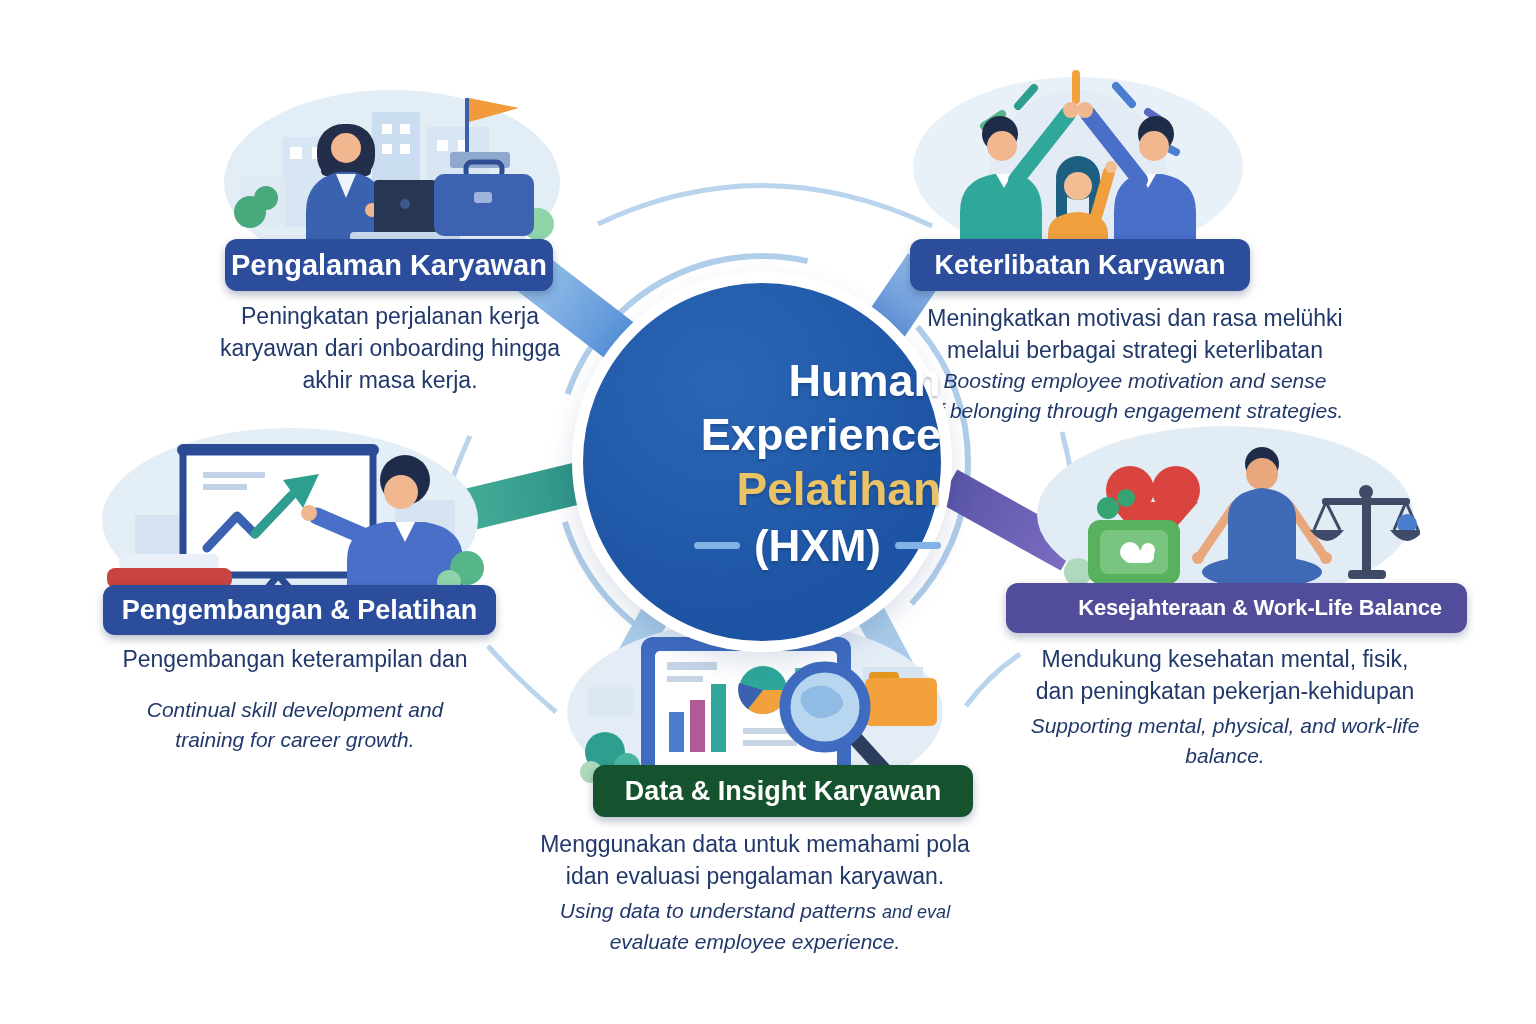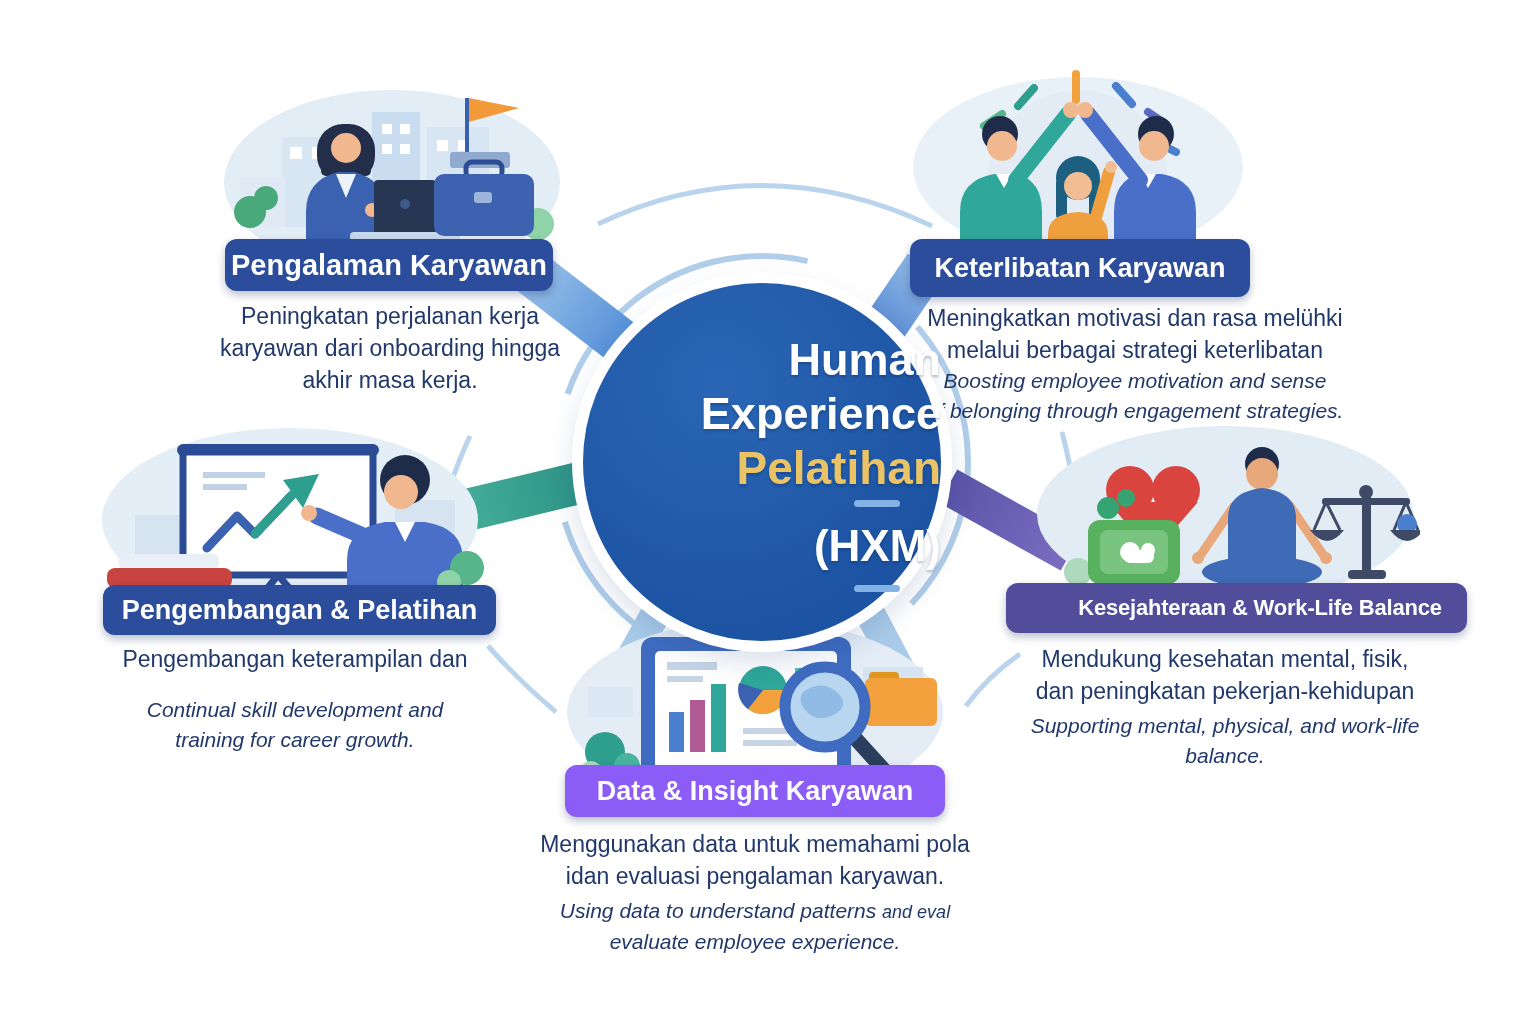--- a/index.html
+++ b/index.html
@@ -6,35 +6,35 @@
   #canvas{position:relative;width:1536px;height:1024px;background:#ffffff;overflow:hidden;
           font-family:"Liberation Sans",sans-serif;}
   #bg{position:absolute;left:0;top:0;}
   .section{position:static;}
   .bubble{position:absolute;}
   .bubble svg{width:100%;height:100%;display:block;}
   .hdr{position:absolute;display:flex;align-items:center;justify-content:center;
        color:#fff;font-weight:bold;border-radius:12px;
        box-shadow:0 4px 9px rgba(23,42,90,.30);white-space:nowrap;}
   .hdr.blue{background:#2b4d9c;}
-  .hdr.purple{background:#8b5cf6;}
+  .hdr.purple{background:#14532d;margin-left:28px;}
   .hdr.indigo{background:#514d9b;padding-left:47px;}
   .txt{position:absolute;text-align:center;color:#21386b;font-size:23px;line-height:32px;}
   .txt .it{font-style:italic;font-size:21px;line-height:30px;}
   .txt .small{font-size:19px;}
   .txt .smaller{font-size:18px;}
   #center{position:absolute;left:572px;top:272px;width:380px;height:380px;border-radius:50%;
           background:radial-gradient(circle at 38% 28%,#2a66b5,#1c53a2 74%);
           border:11px solid #ffffff;box-sizing:border-box;
           display:flex;flex-direction:column;align-items:flex-end;justify-content:center;
           box-shadow:0 12px 26px rgba(25,60,120,.15);}
   .cline{color:#fff;font-weight:bold;font-size:45px;line-height:54px;
          text-shadow:0 2px 3px rgba(10,30,70,.30);}
   .cgold{color:#e9c366;font-size:46px;}
-  .hxmrow{display:flex;align-items:center;gap:14px;margin-top:5px;flex-direction:column;}
+  .hxmrow{display:flex;align-items:center;gap:14px;margin-top:5px;}
   .dash{width:46px;height:7px;border-radius:4px;background:#83b2e6;}
   .hxm{color:#fff;font-weight:bold;font-size:44px;text-shadow:0 2px 3px rgba(10,30,70,.30);}
 </style>
 </head>
 <body>
 
 <div id="canvas">
 
   <svg id="bg" width="1536" height="1024">
     <defs>
@@ -160,21 +160,21 @@
           <circle cx="170" cy="116" r="22" fill="#1d5f80"></circle>
           <rect x="148" y="116" width="11" height="42" rx="5" fill="#1d5f80"></rect>
           <rect x="181" y="116" width="12" height="44" rx="5" fill="#1d5f80"></rect>
           <circle cx="170" cy="124" r="14" fill="#f2bd92"></circle>
           <path d="M140,195 L140,172 Q140,152 170,150 Q200,152 200,172 L200,195 Z" fill="#ef9f3d"></path>
           <line x1="188" y1="155" x2="201" y2="110" stroke="#ef9f3d" stroke-width="12" stroke-linecap="round"></line>
           <circle cx="203" cy="105" r="6" fill="#f2bd92"></circle>
         </g>
       </svg>
     </div>
-    <div class="hdr blue" style="left:910px;top:239px;width:340px;height:58px;font-size:27px">Keterlibatan Karyawan</div>
+    <div class="hdr blue" style="left:910px;top:239px;width:340px;height:52px;font-size:27px">Keterlibatan Karyawan</div>
     <div class="txt" style="left:905px;top:302px;width:460px">
       <div>Meningkatkan motivasi dan rasa melühki</div>
       <div>melalui berbagai strategi keterlibatan</div>
       <div class="it">Boosting employee motivation and sense</div>
       <div class="it">of belonging through engagement strategies.</div>
     </div>
   </div>
 
   <div class="section">
     <div class="bubble" style="left:95px;top:420px;width:390px;height:190px">

